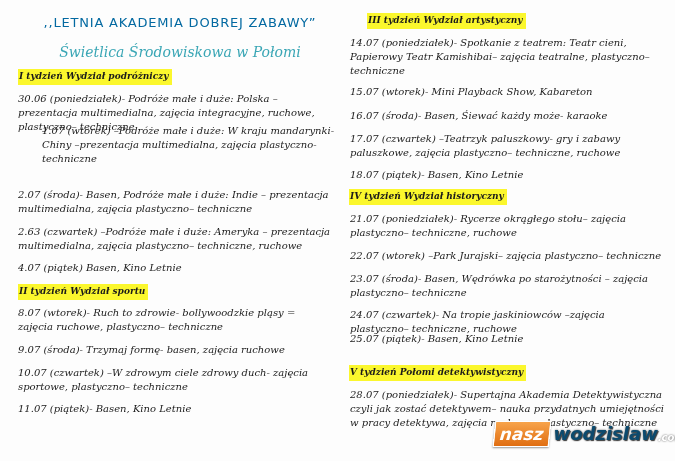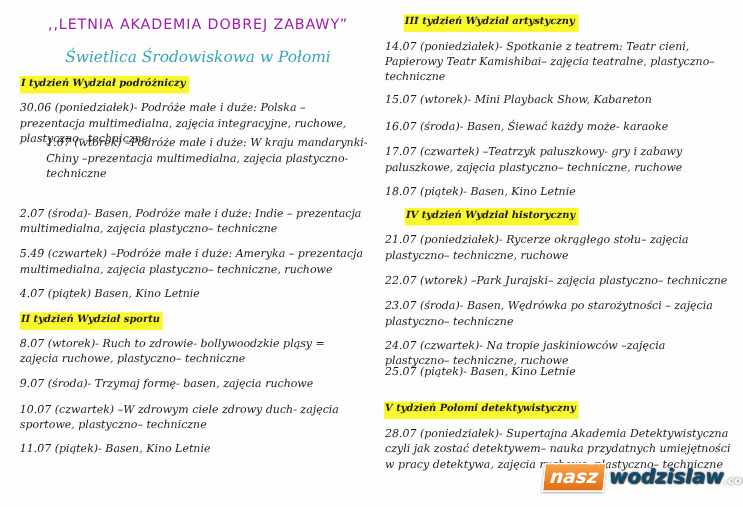--- a/index.html
+++ b/index.html
@@ -9,21 +9,21 @@
     font-family: "DejaVu Serif", serif;
     font-style: italic;
     color: #1a1a1a;
     position: relative;
   }
   .title {
     position: absolute; top: 15px; left: 20px; width: 320px;
     text-align: center; font-style: normal;
     font-family: "DejaVu Sans", sans-serif;
     font-size: 13px; letter-spacing: 0.8px;
-    color: #a21caf;
+    color: #0369a1;
   }
   .subtitle {
     position: absolute; top: 44px; left: 20px; width: 320px;
     text-align: center;
     font-size: 14px; color: #3aa6b5;
   }
   .heading {
     position: absolute;
     background: #fbf72d;
     font-size: 9px; font-weight: bold;
@@ -62,37 +62,37 @@
 </head>
 <body>
 
 <div class="title">,,LETNIA AKADEMIA DOBREJ ZABAWY”</div>
 <div class="subtitle">Świetlica Środowiskowa w Połomi</div>
 
 <div class="heading" style="left:18px; top:69px;">I tydzień Wydział podróżniczy</div>
 <div class="entry" style="left:18px; top:92px;">30.06 (poniedziałek)-  Podróże małe i duże: Polska – prezentacja multimedialna, zajęcia integracyjne, ruchowe, plastyczno– techniczne</div>
 <div class="entry" style="left:18px; top:124px;margin-left:24px;">1.07 (wtorek) –Podróże małe i duże: W kraju mandarynki- Chiny –prezentacja multimedialna, zajęcia plastyczno- techniczne</div>
 <div class="entry" style="left:18px; top:188px;">2.07 (środa)- Basen, Podróże małe i duże: Indie – prezentacja multimedialna, zajęcia plastyczno– techniczne</div>
-<div class="entry" style="left:18px; top:225px;">5.49 (czwartek) –Podróże małe i duże: Ameryka – prezentacja multimedialna, zajęcia plastyczno– techniczne, ruchowe</div>
+<div class="entry" style="left:18px; top:225px;">2.63 (czwartek) –Podróże małe i duże: Ameryka – prezentacja multimedialna, zajęcia plastyczno– techniczne, ruchowe</div>
 <div class="entry" style="left:18px; top:261px;">4.07 (piątek) Basen, Kino Letnie</div>
 
 <div class="heading" style="left:18px; top:284px;">II tydzień Wydział sportu</div>
 <div class="entry" style="left:18px; top:306px;">8.07 (wtorek)- Ruch to zdrowie- bollywoodzkie pląsy = zajęcia ruchowe, plastyczno– techniczne</div>
 <div class="entry" style="left:18px; top:343px;">9.07 (środa)- Trzymaj formę- basen, zajęcia ruchowe</div>
 <div class="entry" style="left:18px; top:366px;">10.07 (czwartek) –W zdrowym ciele zdrowy duch- zajęcia sportowe, plastyczno– techniczne</div>
 <div class="entry" style="left:18px; top:402px;">11.07 (piątek)- Basen, Kino Letnie</div>
 
 <div class="heading" style="left:349px; top:13px;margin-left:18px;">III tydzień Wydział artystyczny</div>
 <div class="entry" style="left:350px; top:36px;">14.07 (poniedziałek)- Spotkanie z teatrem: Teatr cieni, Papierowy Teatr Kamishibai– zajęcia teatralne, plastyczno– techniczne</div>
 <div class="entry" style="left:350px; top:85px;">15.07 (wtorek)- Mini Playback Show, Kabareton</div>
 <div class="entry" style="left:350px; top:109px;">16.07 (środa)- Basen, Śiewać każdy może- karaoke</div>
 <div class="entry" style="left:350px; top:132px;">17.07 (czwartek) –Teatrzyk paluszkowy- gry i zabawy paluszkowe, zajęcia plastyczno– techniczne, ruchowe</div>
 <div class="entry" style="left:350px; top:168px;">18.07 (piątek)- Basen, Kino Letnie</div>
 
-<div class="heading" style="left:368px; top:189px;">IV tydzień Wydział historyczny</div>
+<div class="heading" style="left:349px; top:189px;">IV tydzień Wydział historyczny</div>
 <div class="entry" style="left:350px; top:212px;">21.07 (poniedziałek)- Rycerze okrągłego stołu– zajęcia plastyczno– techniczne, ruchowe</div>
 <div class="entry" style="left:350px; top:249px;">22.07 (wtorek) –Park Jurajski– zajęcia plastyczno– techniczne</div>
 <div class="entry" style="left:350px; top:272px;">23.07 (środa)- Basen, Wędrówka po starożytności – zajęcia plastyczno– techniczne</div>
 <div class="entry" style="left:350px; top:308px;">24.07 (czwartek)-  Na tropie jaskiniowców –zajęcia plastyczno– techniczne, ruchowe</div>
 <div class="entry" style="left:350px; top:332px;">25.07 (piątek)- Basen, Kino Letnie</div>
 
 <div class="heading" style="left:349px; top:365px;">V tydzień Połomi detektywistyczny</div>
 <div class="entry" style="left:350px; top:388px;">28.07 (poniedziałek)- Supertajna Akademia Detektywistyczna czyli jak zostać detektywem– nauka przydatnych umiejętności w pracy detektywa, zajęcia ruchowe, plastyczno– techniczne</div>
 
 <div class="logo">

